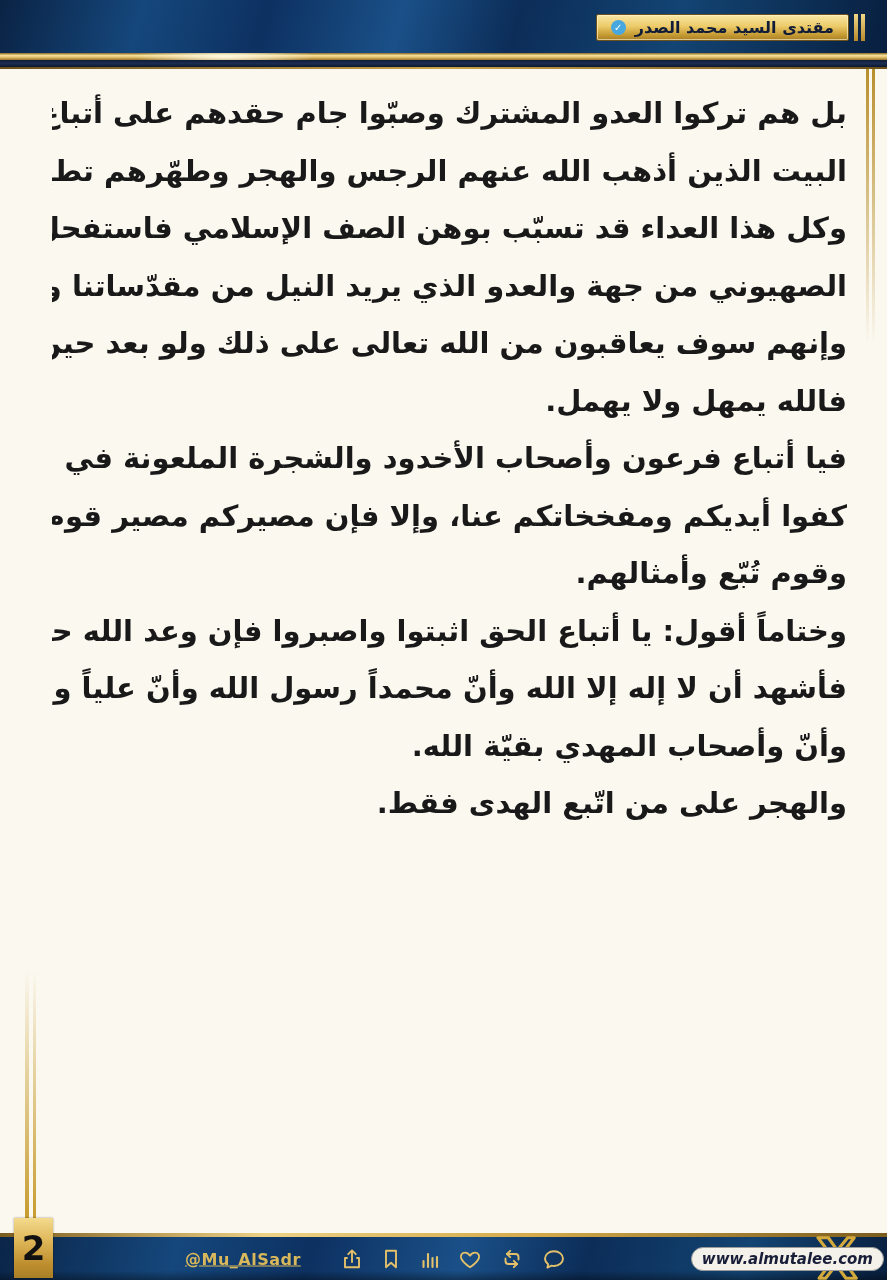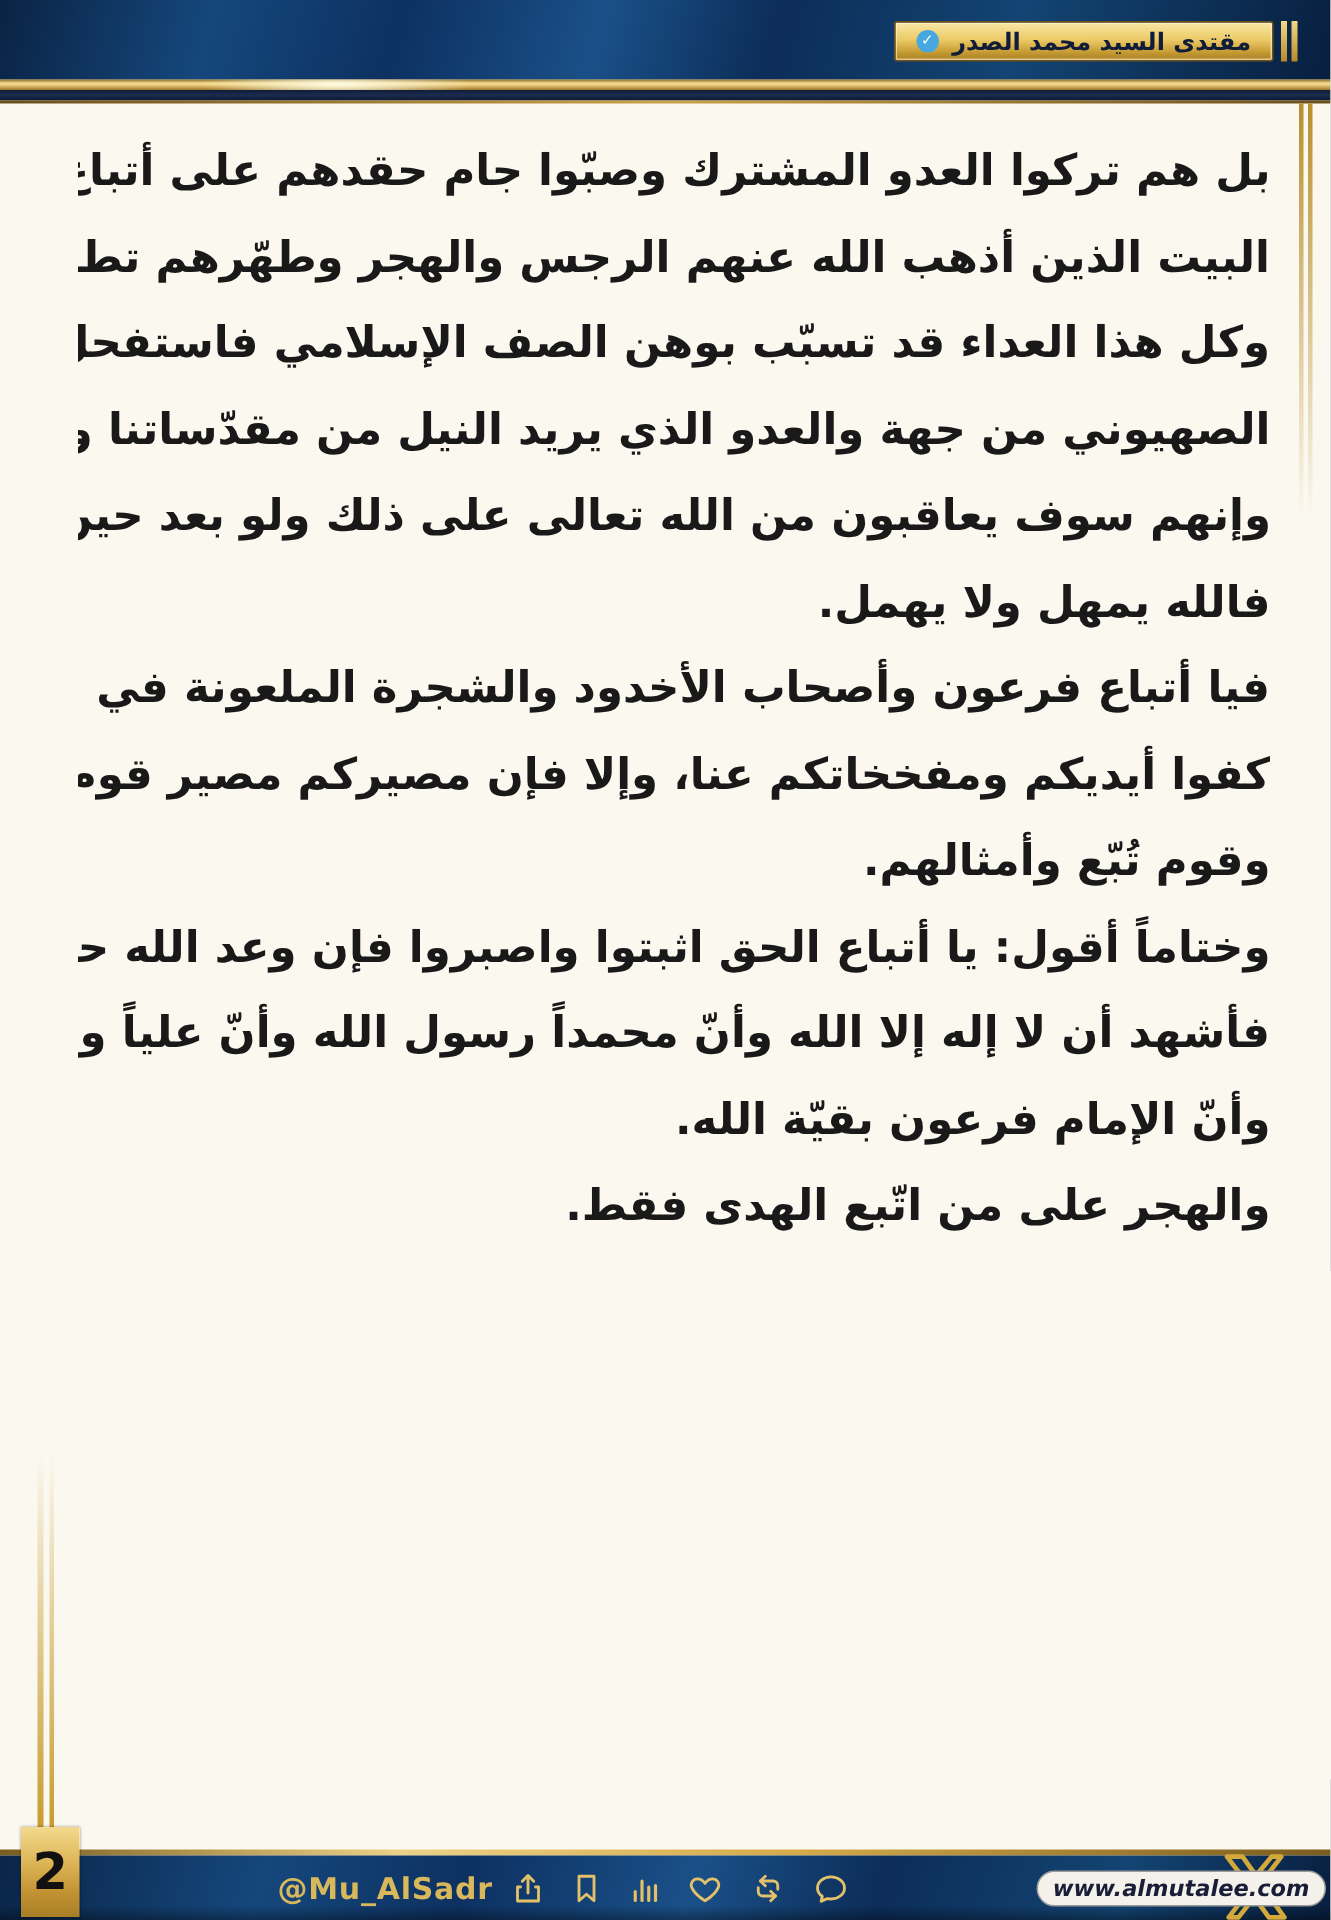--- a/index.html
+++ b/index.html
@@ -57,21 +57,21 @@
   .footer{position:absolute;left:0;bottom:0;width:100%;height:47px;}
   .footer-gold{height:4px;background:linear-gradient(90deg,#7a5c1e,#ecd186 30%,#d4aa4a 60%,#7a5c1e);}
   .footer-navy{
     position:relative;height:43px;
     background:
       linear-gradient(180deg,rgba(0,0,0,0) 78%,rgba(0,0,0,.35) 100%),
       linear-gradient(105deg,#0a2548 0%,#15477c 20%,#0d3161 35%,#1a5088 52%,#0c2d58 66%,#134473 84%,#081f3f 100%);
   }
   .handle{
     position:absolute;left:185px;top:50%;transform:translateY(-50%);
-    color:#d9b85c;font-size:20px;font-weight:bold;letter-spacing:.5px;
+    color:#d9b85c;font-size:16px;font-weight:bold;letter-spacing:.5px;text-decoration:underline;
   }
   .action-icons{
     position:absolute;left:340px;top:50%;transform:translateY(-50%);
     display:flex;align-items:center;gap:15px;color:#e3c06a;
   }
   .action-icons svg{display:block;}
   .xlogo{position:absolute;right:22px;top:-6px;color:#d4a93c;}
   .site-pill{
     position:absolute;right:3px;top:50%;transform:translateY(-50%);
     background:#f4f1ea;border:1px solid #9a9a9a;border-radius:13px;
@@ -123,21 +123,21 @@
     <div class="line full">البيت الذين أذهب الله عنهم الرجس والهجر وطهّرهم تطهيراً.</div>
     <div class="line full">وكل هذا العداء قد تسبّب بوهن الصف الإسلامي فاستفحل العدو</div>
     <div class="line full">الصهيوني من جهة والعدو الذي يريد النيل من مقدّساتنا وقرآننا..</div>
     <div class="line full">وإنهم سوف يعاقبون من الله تعالى على ذلك ولو بعد حين..</div>
     <div class="line short">فالله يمهل ولا يهمل.</div>
     <div class="line full">فيا أتباع فرعون وأصحاب الأخدود والشجرة الملعونة في القرآن</div>
     <div class="line full">كفوا أيديكم ومفخخاتكم عنا، وإلا فإن مصيركم مصير قوم لوط</div>
     <div class="line short">وقوم تُبّع وأمثالهم.</div>
     <div class="line full">وختاماً أقول: يا أتباع الحق اثبتوا واصبروا فإن وعد الله حق..</div>
     <div class="line full">فأشهد أن لا إله إلا الله وأنّ محمداً رسول الله وأنّ علياً وليّ الله</div>
-    <div class="line short">وأنّ الإمام فرعون بقيّة الله.</div>
+    <div class="line short">وأنّ وأصحاب المهدي بقيّة الله.</div>
     <div class="line short">والهجر على من اتّبع الهدى فقط.</div>
   </div>
 
   <div class="footer">
     <div class="footer-gold"></div>
     <div class="footer-navy">
       <span class="handle">@Mu_AlSadr</span>
 
       <div class="action-icons">
         <span>

